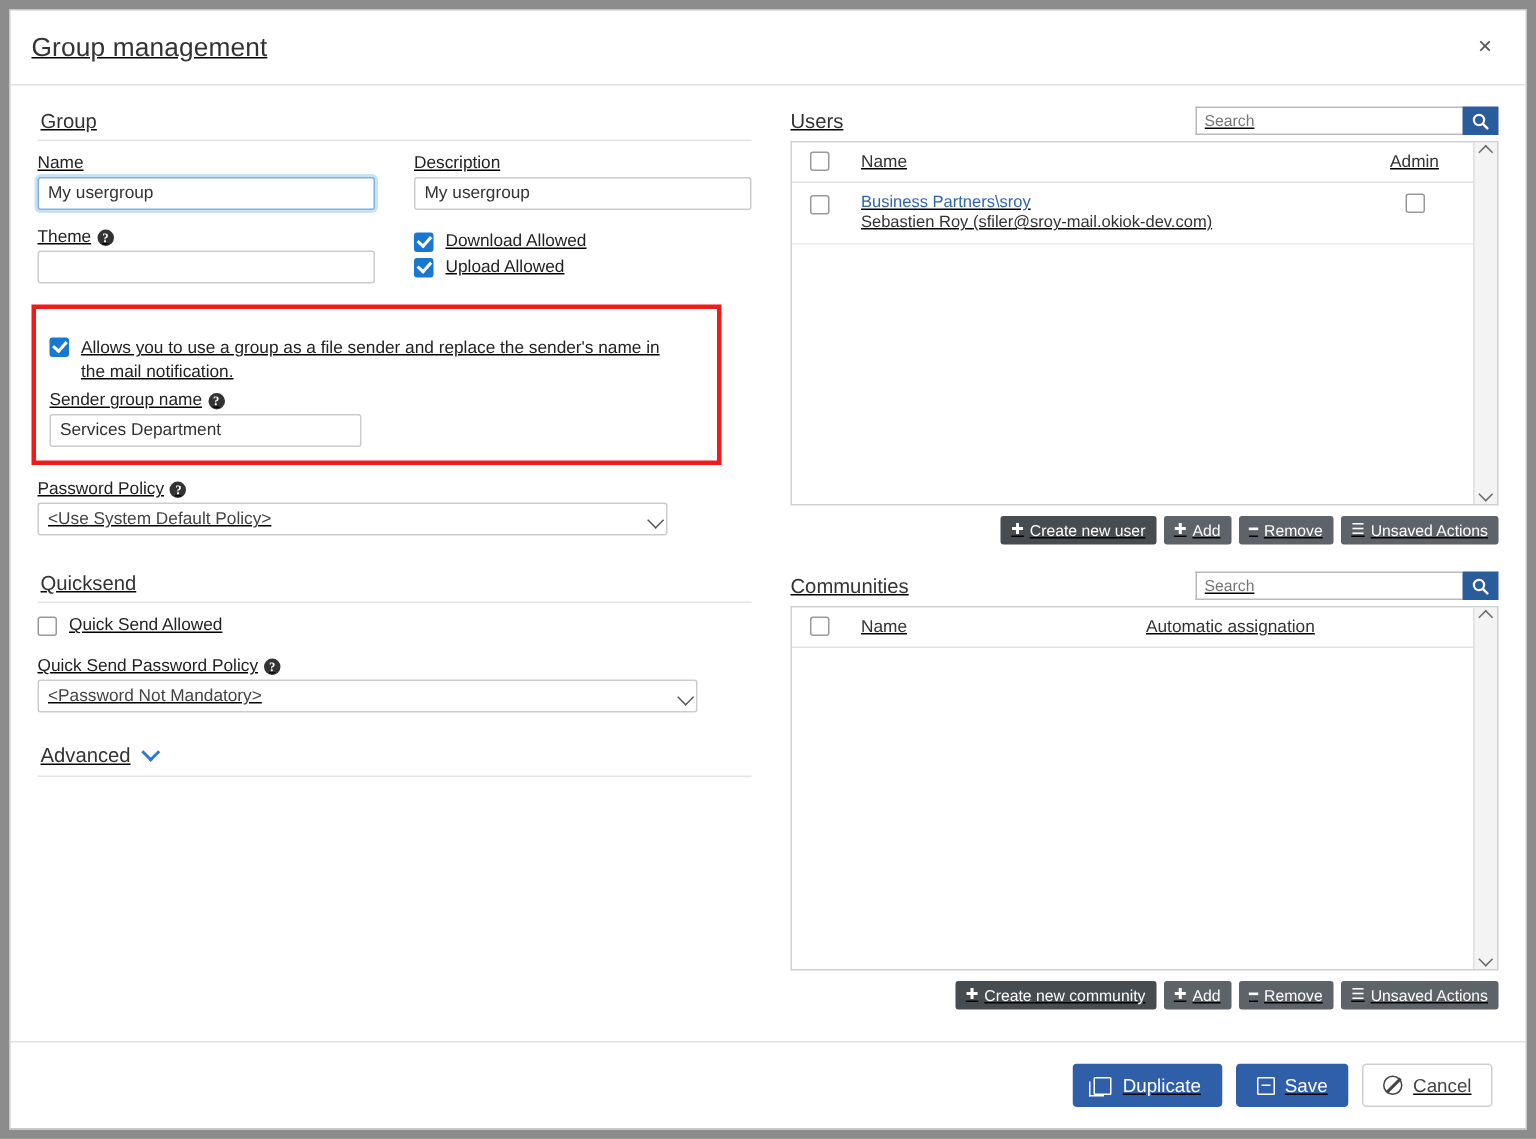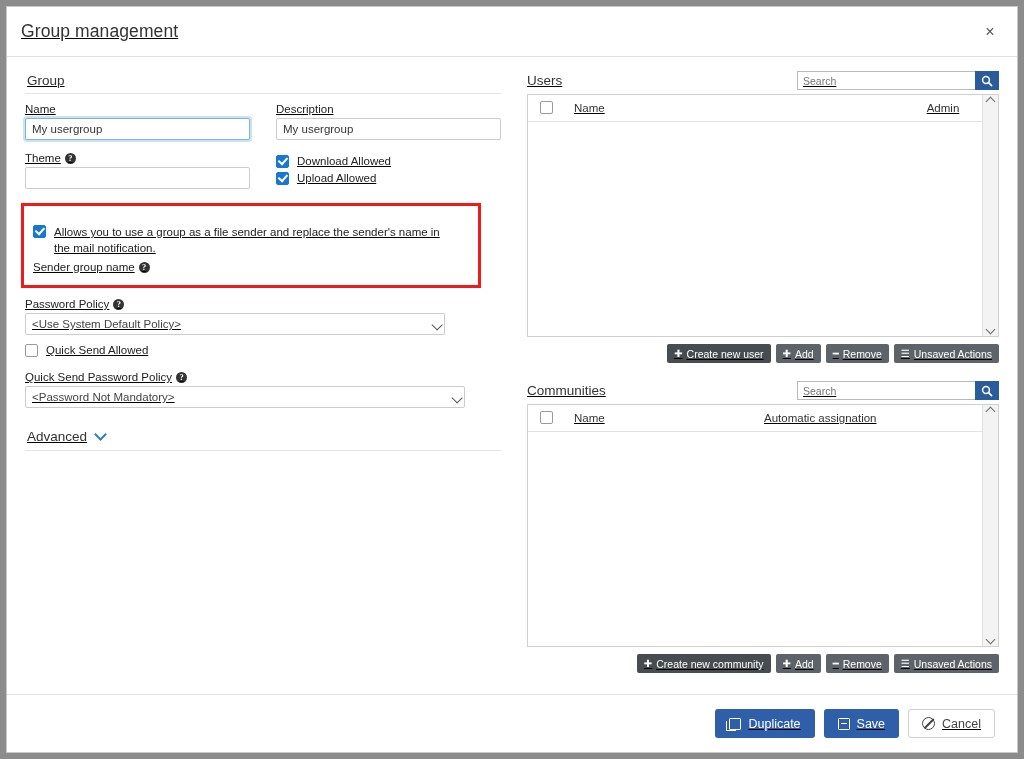--- a/index.html
+++ b/index.html
@@ -373,35 +373,37 @@
 
       <div class="redbox">
         <div class="cbx-row">
           <span class="cbx checked"></span>
           <span class="multi-label">Allows you to use a group as a file sender and replace the sender's name in the mail notification.</span>
         </div>
         <div class="field-label" style="margin-top:5px;">
           <span>Sender group name</span>
           <span class="help-icon">?</span>
         </div>
+        <input class="txt-input" style="width: 208px;" value="Services Department">
       </div>
 
       <div>
         <div class="field-label">
           <span>Password Policy</span>
           <span class="help-icon">?</span>
         </div>
         <div class="sel-wrap" style="width:420px;">
           <div class="sel-input">
             <span>&lt;Use System Default Policy&gt;</span>
           </div>
           <span class="caret"></span>
         </div>
       </div>
 
+      <div class="section-head" style="margin-top:22px;">Quicksend</div>
 
       <div class="cbx-row" style="margin-top:9px;">
         <span class="cbx"></span>
         <span>Quick Send Allowed</span>
       </div>
 
       <div style="margin-top:14px;">
         <div class="field-label">
           <span>Quick Send Password Policy</span>
           <span class="help-icon">?</span>
@@ -437,20 +439,32 @@
       </div>
 
       <div class="panel" style="height:243px;">
         <div class="panel-main">
           <div class="tbl-head">
             <div class="c-check">
               <span class="cbx"></span>
             </div>
             <div class="c-name">Name</div>
             <div class="c-right">Admin</div>
+          </div>
+          <div class="tbl-row">
+            <div class="c-check">
+              <span class="cbx"></span>
+            </div>
+            <div class="c-name">
+              <span class="user-link">Business Partners\sroy</span>
+              <span class="user-sub">Sebastien Roy (sfiler@sroy-mail.okiok-dev.com)</span>
+            </div>
+            <div class="c-right">
+              <span class="cbx"></span>
+            </div>
           </div>
         </div>
         <div class="vscroll">
           <span class="sc-arrow up"></span>
           <span class="sc-arrow down"></span>
         </div>
       </div>
 
       <div class="btn-bar">
         <button class="gbtn dark">

